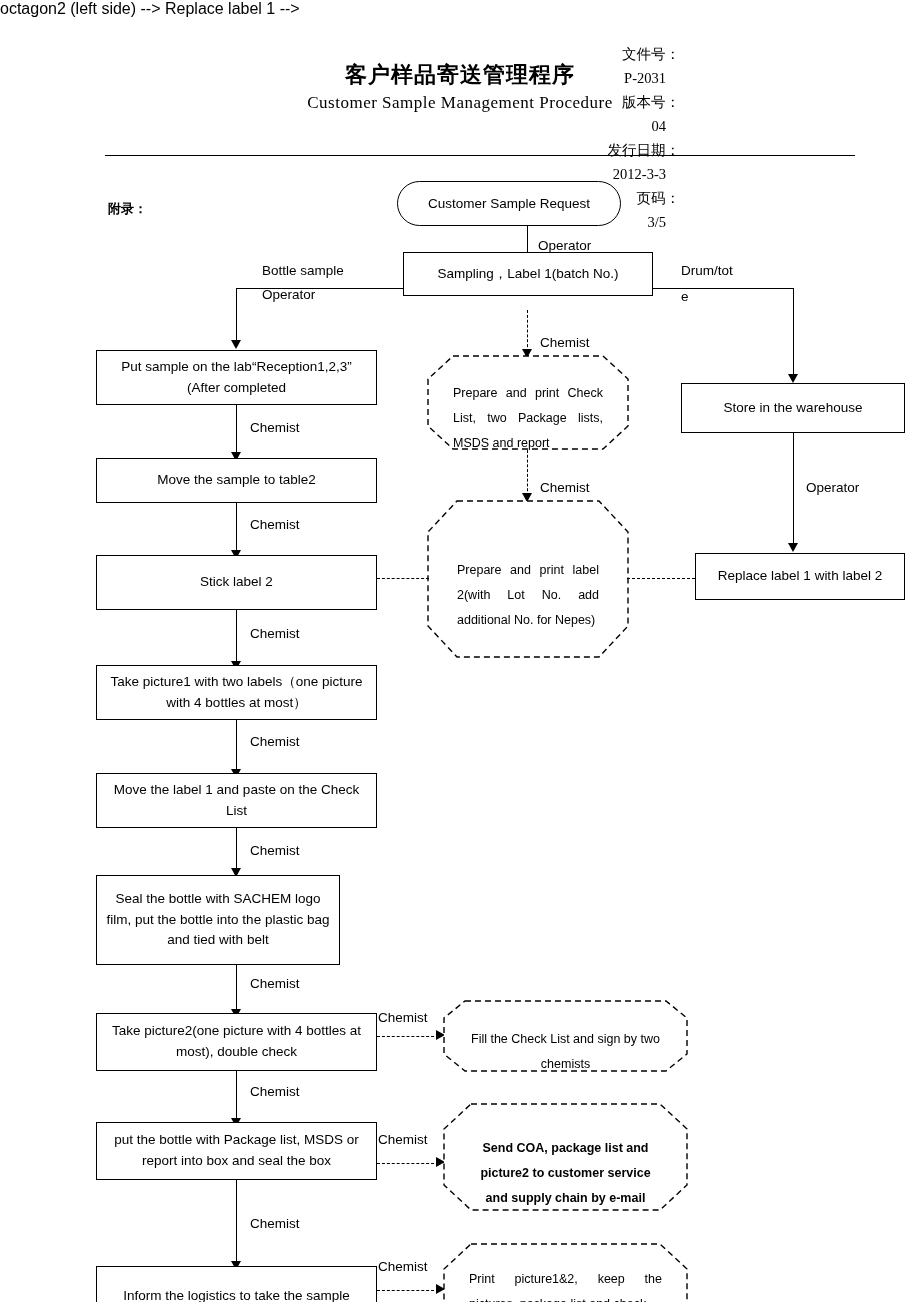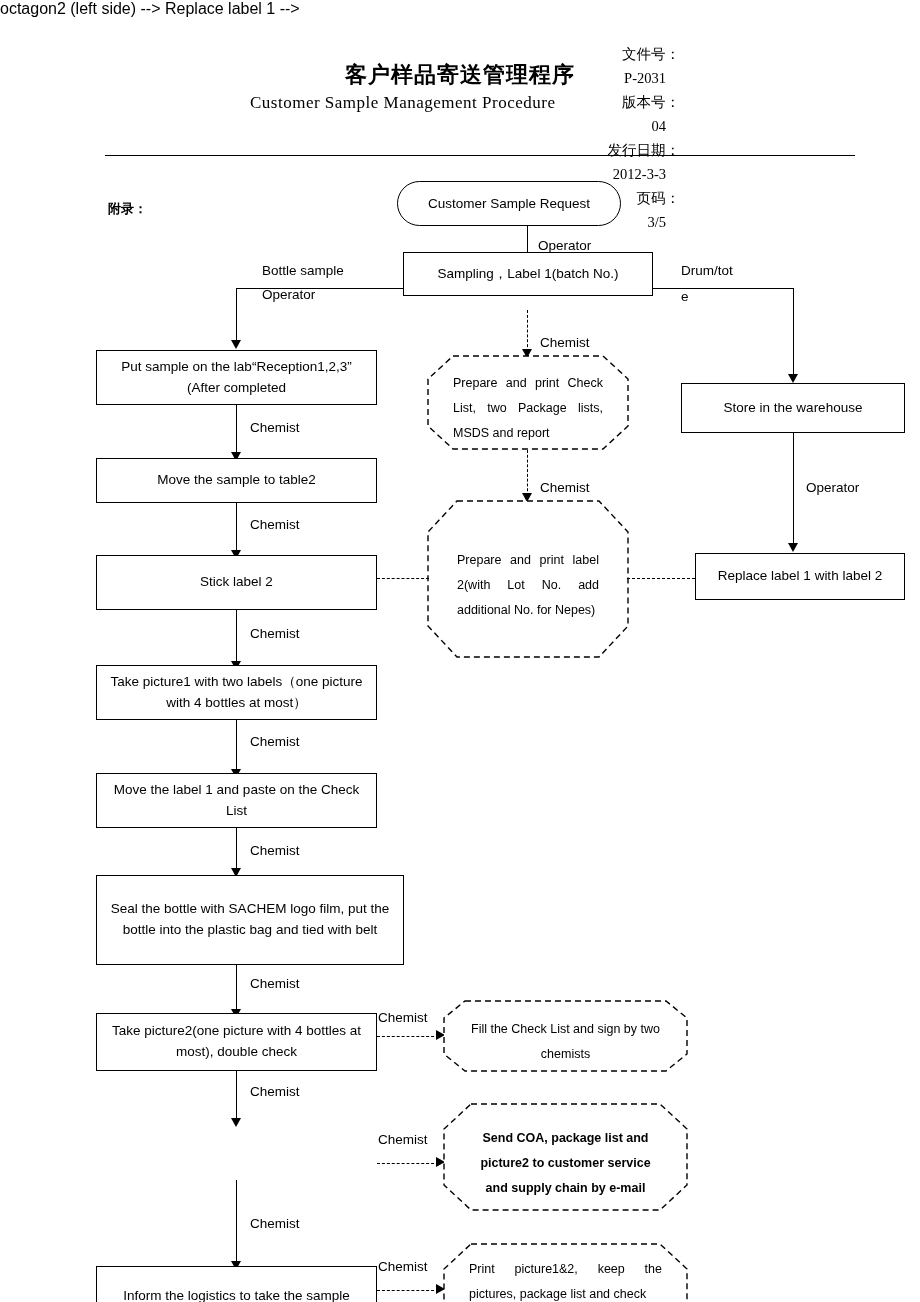--- a/index.html
+++ b/index.html
@@ -15,20 +15,21 @@
 
   
   .hdr-title-cn{
     position:absolute;left:260px;top:60px;width:400px;
     text-align:center;
     font-family:"Liberation Serif","DejaVu Serif",serif;
     font-size:22px;font-weight:bold;letter-spacing:1px;
   }
   .hdr-title-en{
     position:absolute;left:250px;top:93px;width:420px;
+    text-align:center;
     font-family:"Liberation Serif","DejaVu Serif",serif;
     font-size:17px;letter-spacing:.5px;
   }
   .meta{position:absolute;right:66px;top:42px;width:260px;
         font-family:"Liberation Serif","DejaVu Serif",serif;font-size:14.5px;}
   .meta-row{display:flex;justify-content:flex-end;line-height:24px;white-space:nowrap;flex-direction:column;}
   .meta-k{width:86px;text-align:right;}
   .meta-v{width:72px;text-align:right;}
   .rule{position:absolute;left:105px;top:155px;width:750px;height:0;
         border-top:1.6px solid #000;}
@@ -41,21 +42,21 @@
     text-align:center;font-size:13.5px;line-height:1.55;padding:2px 6px;
   }
   .term{
     border:1.4px solid #000;background:#fff;border-radius:999px;
     display:flex;align-items:center;justify-content:center;
     text-align:center;font-size:13.5px;
   }
   .oct-in{width:100%;text-align:justify;text-align-last:left;}
   .oct-wrap{position:absolute;}
   .oct-svg{position:absolute;left:0;top:0;}
-  .oct-txt{position:absolute;left:0;top:6px;width:100%;height:100%;
+  .oct-txt{position:absolute;left:0;top:16px;width:100%;height:100%;
            display:flex;align-items:center;justify-content:flex-end;
            font-size:12.5px;line-height:2.0;box-sizing:border-box;padding:2px 26px;}
 
   
   .vline{position:absolute;width:0;border-left:1.4px solid #000;}
   .hline{position:absolute;height:0;border-top:1.4px solid #000;}
   .vdash{position:absolute;width:0;border-left:1.6px dashed #000;}
   .hdash{position:absolute;height:0;border-top:1.6px dashed #000;}
   .arrow-d{position:absolute;width:0;height:0;
            border-left:5.5px solid transparent;border-right:5.5px solid transparent;
@@ -207,34 +208,37 @@
   <div class="arrow-d" style="left:231px;top:769px;"></div>
   <div class="lbl" style="left:250px;top:734px;">Chemist</div>
 
   <div class="fx box" style="left:96px;top:773px;width:281px;height:55px;">
     <span>Move the label 1 and paste on the Check List</span>
   </div>
   <div class="vline" style="left:236px;top:828px;height:43px;"></div>
   <div class="arrow-d" style="left:231px;top:868px;"></div>
   <div class="lbl" style="left:250px;top:843px;">Chemist</div>
 
-  <div class="fx box" style="left:96px;top:875px;width:308px;height:90px;">
+  <div class="fx box" style="left:96px;top:875px;width:244px;height:90px;">
     <span>Seal the bottle with SACHEM logo film, put the bottle into the plastic bag and tied with belt</span>
   </div>
   <div class="vline" style="left:236px;top:965px;height:47px;"></div>
   <div class="arrow-d" style="left:231px;top:1009px;"></div>
   <div class="lbl" style="left:250px;top:976px;">Chemist</div>
 
   <div class="fx box" style="left:96px;top:1013px;width:281px;height:58px;">
     <span>Take picture2(one picture with 4 bottles at most), double check</span>
   </div>
   <div class="vline" style="left:236px;top:1071px;height:50px;"></div>
   <div class="arrow-d" style="left:231px;top:1118px;"></div>
   <div class="lbl" style="left:250px;top:1084px;">Chemist</div>
 
+  <div class="fx box" style="left:96px;top:1122px;width:281px;height:58px;">
+    <span>put the bottle with Package list, MSDS or report into box and seal the box</span>
+  </div>
   <div class="vline" style="left:236px;top:1180px;height:84px;"></div>
   <div class="arrow-d" style="left:231px;top:1261px;"></div>
   <div class="lbl" style="left:250px;top:1216px;">Chemist</div>
 
   <div class="fx box" style="left:96px;top:1266px;width:281px;height:60px;">
     <span>Inform the logistics to take the sample</span>
   </div>
 
   
   

